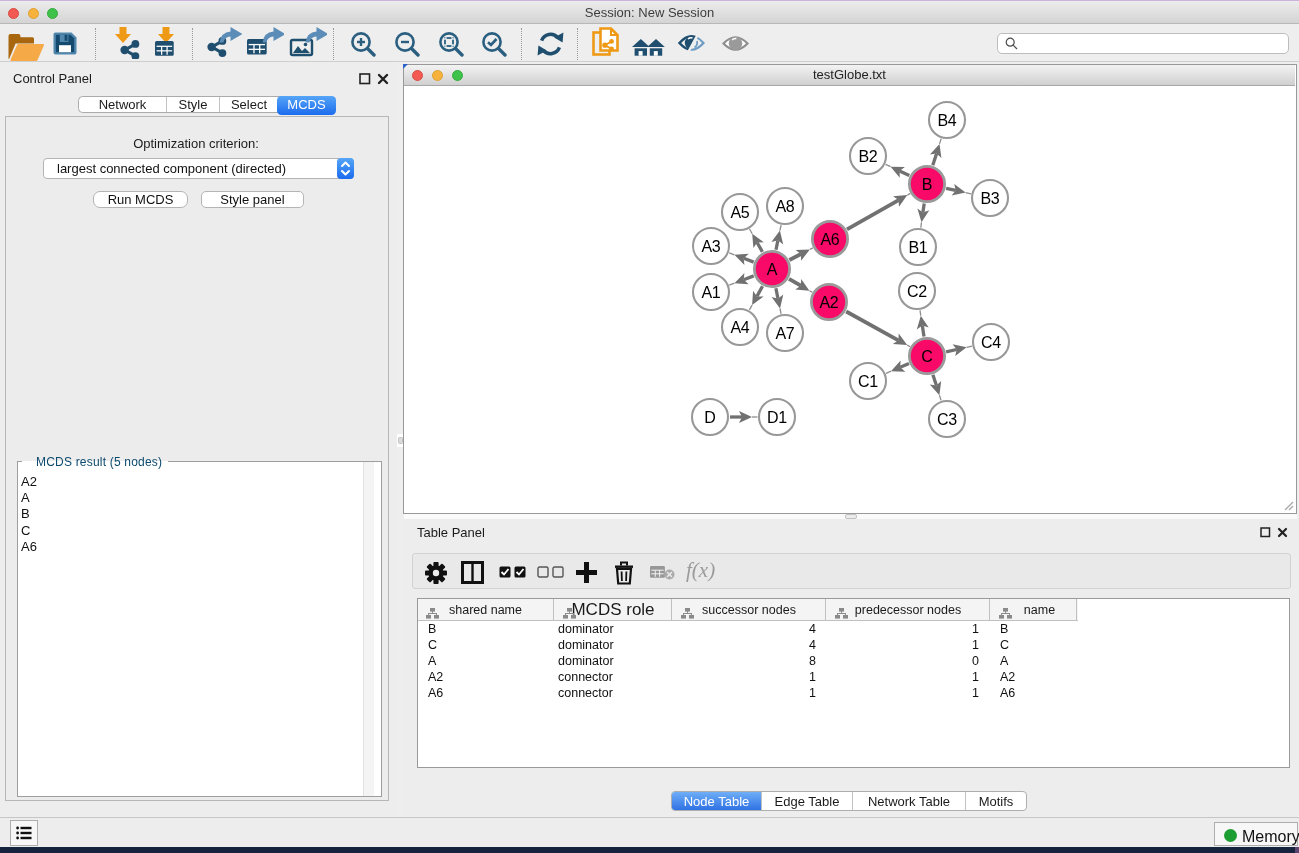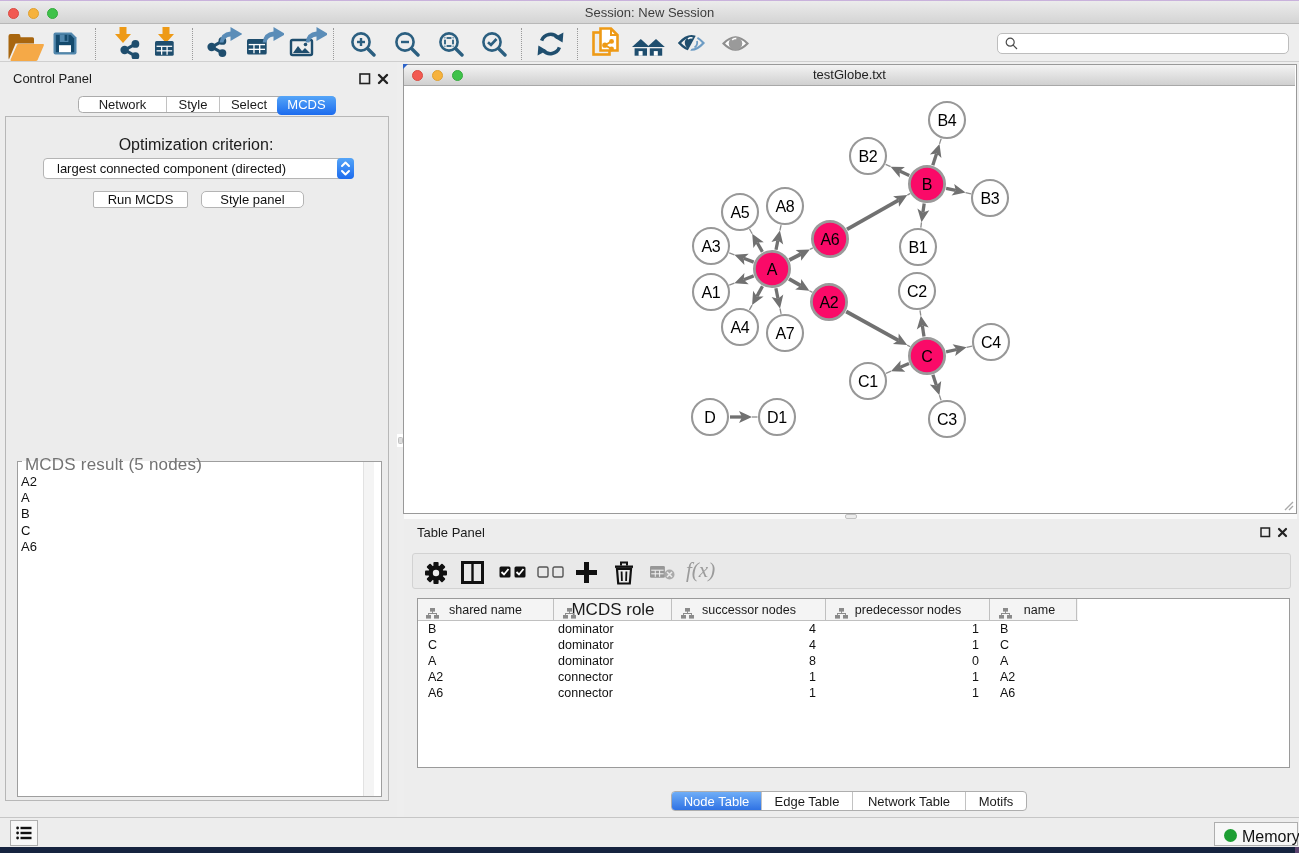--- a/index.html
+++ b/index.html
@@ -193,40 +193,40 @@
   </svg>
 
 <div class="abs" style="left:5px;top:116px;width:384px;height:685px;border:1px solid #b7b7b7;background:#ececec"></div>
 
 <div class="abs" style="left:78px;top:96px;height:17px;display:flex;border:1px solid #ababab;border-radius:4.5px;background:#fff">
     <div style="width:88px;text-align:center;font-size:13px;line-height:16px;color:#1a1a1a;border-right:1px solid #c2c2c2">Network</div>
     <div style="width:53px;text-align:center;font-size:13px;line-height:16px;color:#1a1a1a;border-right:1px solid #c2c2c2">Style</div>
     <div style="width:58px;text-align:center;font-size:13px;line-height:16px;color:#1a1a1a">Select</div>
     <div style="width:59px;margin:-1px;height:19px;text-align:center;font-size:13px;line-height:18px;color:#fff;background:linear-gradient(#55a5f8,#1c6bee);border-radius:4.5px">MCDS</div>
 </div>
-<div class="abs" style="left:0;top:136px;width:392px;text-align:center;font-size:16px;color:#1b1b1b">Optimization criterion:</div>
+<div class="abs" style="left:0;top:136px;width:392px;text-align:center;font-size:13px;color:#1b1b1b">Optimization criterion:</div>
 
 <div class="abs" style="left:43px;top:158px;width:311px;height:21px;background:#fff;border:1px solid #b4b4b4;border-radius:4px">
     <div style="position:absolute;left:13px;top:2px;font-size:13px;color:#111">largest connected component (directed)</div>
     <div style="position:absolute;right:-1px;top:-1px;width:17px;height:21px;background:linear-gradient(#55a5f8,#1c6bee);border-radius:4px">
       <svg width="17" height="21" viewBox="0 0 17 21">
         <g fill="none" stroke="#fff" stroke-width="2" stroke-linecap="round" stroke-linejoin="round">
           <path d="M5 8 L8.5 4.5 L12 8"></path>
           <path d="M5 13 L8.5 16.5 L12 13"></path>
         </g>
       </svg>
     </div>
 </div>
-<div class="abs" style="left:93px;top:191px;width:95px;height:17px;background:#fff;border:1px solid #b4b4b4;border-radius:2px;text-align:center;font-size:13px;line-height:15px;color:#111">Run MCDS</div>
+<div class="abs" style="left:93px;top:191px;width:95px;height:17px;background:#fff;border:1px solid #b4b4b4;border-radius:7px;text-align:center;font-size:13px;line-height:15px;color:#111">Run MCDS</div>
 <div class="abs" style="left:201px;top:191px;width:103px;height:17px;background:#fff;border:1px solid #b4b4b4;border-radius:5px;text-align:center;font-size:13px;line-height:15px;color:#111">Style panel</div>
 
 <div class="abs" style="left:17px;top:461px;width:365px;height:336px;border:1px solid #9e9e9e;background:#fff"></div>
 <div class="abs" style="left:363px;top:462px;width:11px;height:334px;background:#f4f4f4;border-left:1px solid #e2e2e2"></div>
 <div class="abs" style="left:22px;top:461px;width:146px;height:1px;background:#fff"></div>
-<div class="abs" style="left:25px;top:455px;font-size:17px;letter-spacing:0.2px;color:#737373">MCDS result (5 nodes)</div>
+<div class="abs" style="left:36px;top:455px;font-size:12px;letter-spacing:0.2px;color:#0c4a6e">MCDS result (5 nodes)</div>
 <div class="abs" style="left:21px;top:474px;font-size:13px;color:#111;line-height:16.2px">A2<br>A<br>B<br>C<br>A6</div>
 
 <div class="abs" style="left:403px;top:64px;width:894px;height:450px;background:#fff;border:1px solid #999">
   <div class="abs" style="left:0;top:0;width:891px;height:21px;background:linear-gradient(#f3f3f3,#d0d0d0);border-bottom:1px solid #a8a8a8">
     <div class="tl" style="left:8px;top:5px;width:11px;height:11px;background:#f25a52;border:0.5px solid #d94c43"></div>
     <div class="tl" style="left:28px;top:5px;width:11px;height:11px;background:#f6b23d;border:0.5px solid #dfa132"></div>
     <div class="tl" style="left:48px;top:5px;width:11px;height:11px;background:#3fc24a;border:0.5px solid #35ab3e"></div>
     <div style="text-align:center;font-size:13px;color:#222;line-height:20px">testGlobe.txt</div>
   </div>
   <svg style="position:absolute;right:2px;bottom:2px" width="10" height="10">

